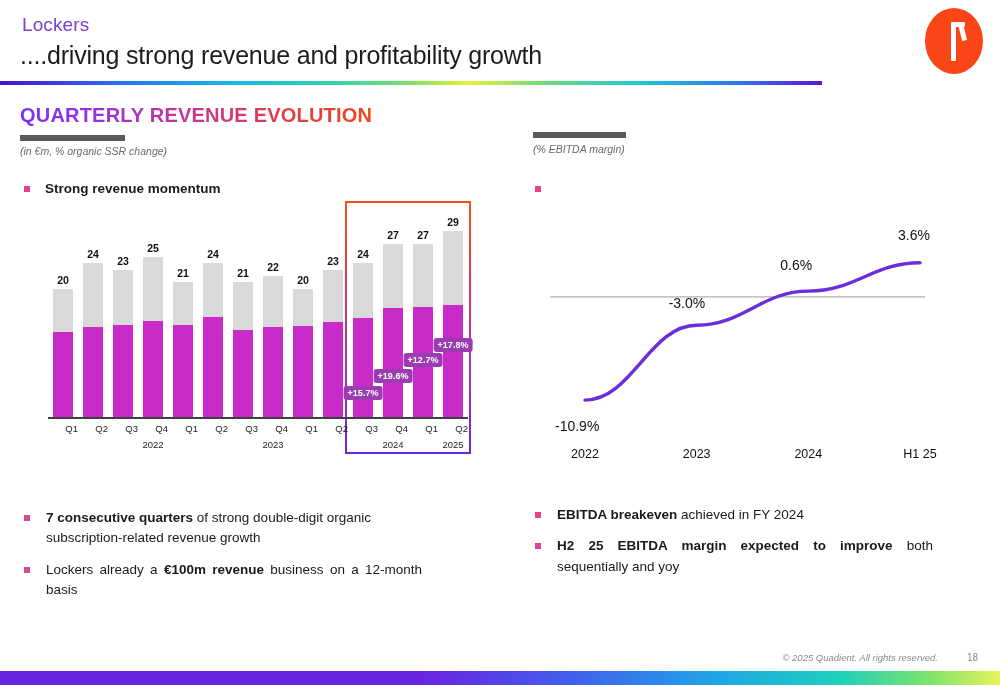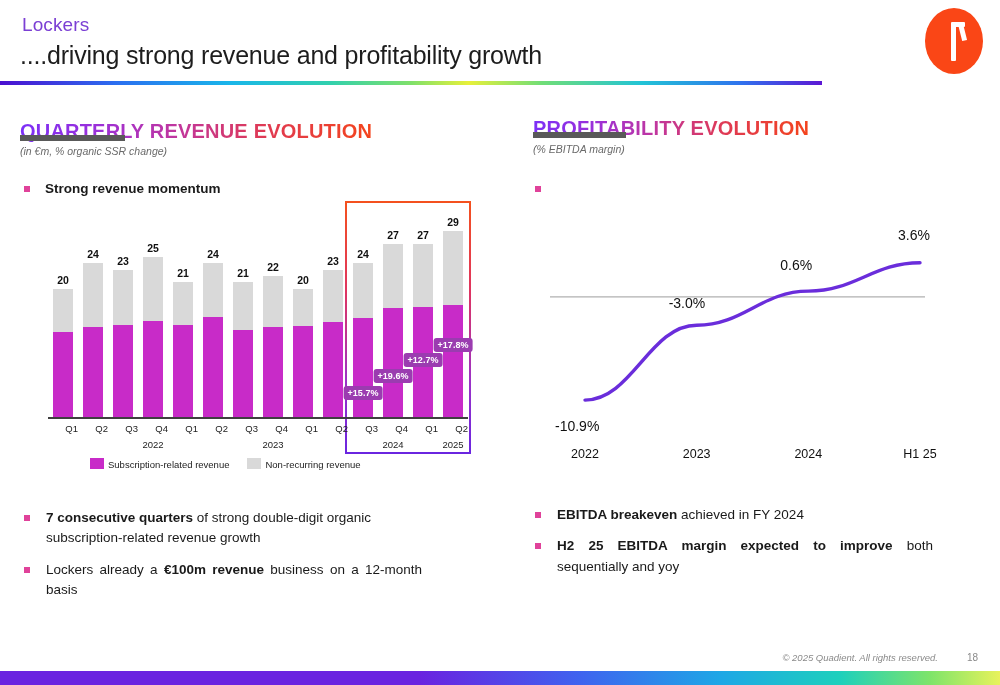--- a/index.html
+++ b/index.html
@@ -45,21 +45,20 @@
     background: linear-gradient(90deg,#4b0fd0 0%,#2b6ef0 14%,#19b6ea 28%,#30d0ae 40%,#7fe06a 50%,#e7f03a 57%,#6fdd77 66%,#22c4d6 78%,#2f73ee 90%,#5c17d4 100%);
   }
 
   
   .sec-title {
     position: absolute; font-size: 20px; font-weight: bold; letter-spacing: .2px;
     background: linear-gradient(90deg,#7b2ff7 0%,#9b30d9 22%,#c0369f 44%,#e03a52 70%,#f4441c 100%);
     -webkit-background-clip: text; background-clip: text;
     -webkit-text-fill-color: transparent; color: transparent;
     white-space: nowrap;
-    margin-top: 16px;
   }
   #sec-rev { left: 20px; top: 104px; }
   #sec-prof { left: 533px; top: 101px; }
   .sec-underline {
     position: absolute; height: 6px; background: #595959;
   }
   #ul-rev { left: 20px; top: 135px; width: 105px; }
   #ul-prof { left: 533px; top: 132px; width: 93px; }
   .sec-sub {
     position: absolute; font-size: 10.5px; font-style: italic; color: #6a6a6a;
@@ -161,21 +160,20 @@
     <div class="glyph-v"></div>
     <div class="glyph-h"></div>
     <div class="glyph-diag"></div>
   </div>
   <div class="hdr-rule"></div>
 
   <div class="sec-title" id="sec-rev">QUARTERLY REVENUE EVOLUTION</div>
   <div class="sec-underline" id="ul-rev"></div>
   <div class="sec-sub" id="sub-rev">(in €m, % organic SSR change)</div>
 
-  <div class="sec-title" id="sec-prof">PROFITABILITY EVOLUTION</div>
   <div class="sec-underline" id="ul-prof"></div>
   <div class="sec-sub" id="sub-prof">(% EBITDA margin)</div>
 
   <div class="sq-bullet" id="sqb-rev"></div>
   <div class="subhead" id="sh-rev">Strong revenue momentum</div>
   <div class="sq-bullet" id="sqb-prof"></div>
 
   <div class="barchart">
     <div class="hlbox" id="hlbox" style="left: 325px; width: 126px;"></div>
     <div class="plot" id="bar-plot">
@@ -296,21 +294,20 @@
         <div class="xy" style="left: 210px;">2023</div>
         <div class="xq" style="left: 240px;">Q1</div>
         <div class="xq" style="left: 270px;">Q2</div>
         <div class="xq" style="left: 300px;">Q3</div>
         <div class="xq" style="left: 330px;">Q4</div>
         <div class="xy" style="left: 330px;">2024</div>
         <div class="xq" style="left: 360px;">Q1</div>
         <div class="xq" style="left: 390px;">Q2</div>
         <div class="xy" style="left: 390px;">2025</div>
       </div>
-    <div class="legend" id="bar-legend"><span class="item"><span class="sw mag"></span><span>Subscription-related revenue</span></span><span class="item"><span class="sw gray"></span><span>Non-recurring revenue</span></span></div>
   </div>
 
   <div class="linechart" id="line-chart">
       <svg width="430" height="260">
         <line x1="20" x2="395" y1="81.84210526315789" y2="81.84210526315789" stroke="#b0b0b0" stroke-width="1.2"></line>
         <path d="M 55 185.10526315789474 C 101.89999999999999 185.10526315789474, 119.76666666666667 110.26315789473685, 166.66666666666666 110.26315789473685 C 213.56666666666666 110.26315789473685, 231.43333333333334 76.15789473684211, 278.3333333333333 76.15789473684211 C 325.23333333333335 76.15789473684211, 343.1 47.73684210526315, 390 47.73684210526315" fill="none" stroke="#6a2ddb" stroke-width="3.4" stroke-linecap="round"></path>
       </svg>
       <div class="pt-label" style="left: 25px; top: 203.105px;">-10.9%</div>
       <div class="pt-label" style="left: 138.667px; top: 80.2632px;">-3.0%</div>
       <div class="pt-label" style="left: 250.333px; top: 42.1579px;">0.6%</div>

